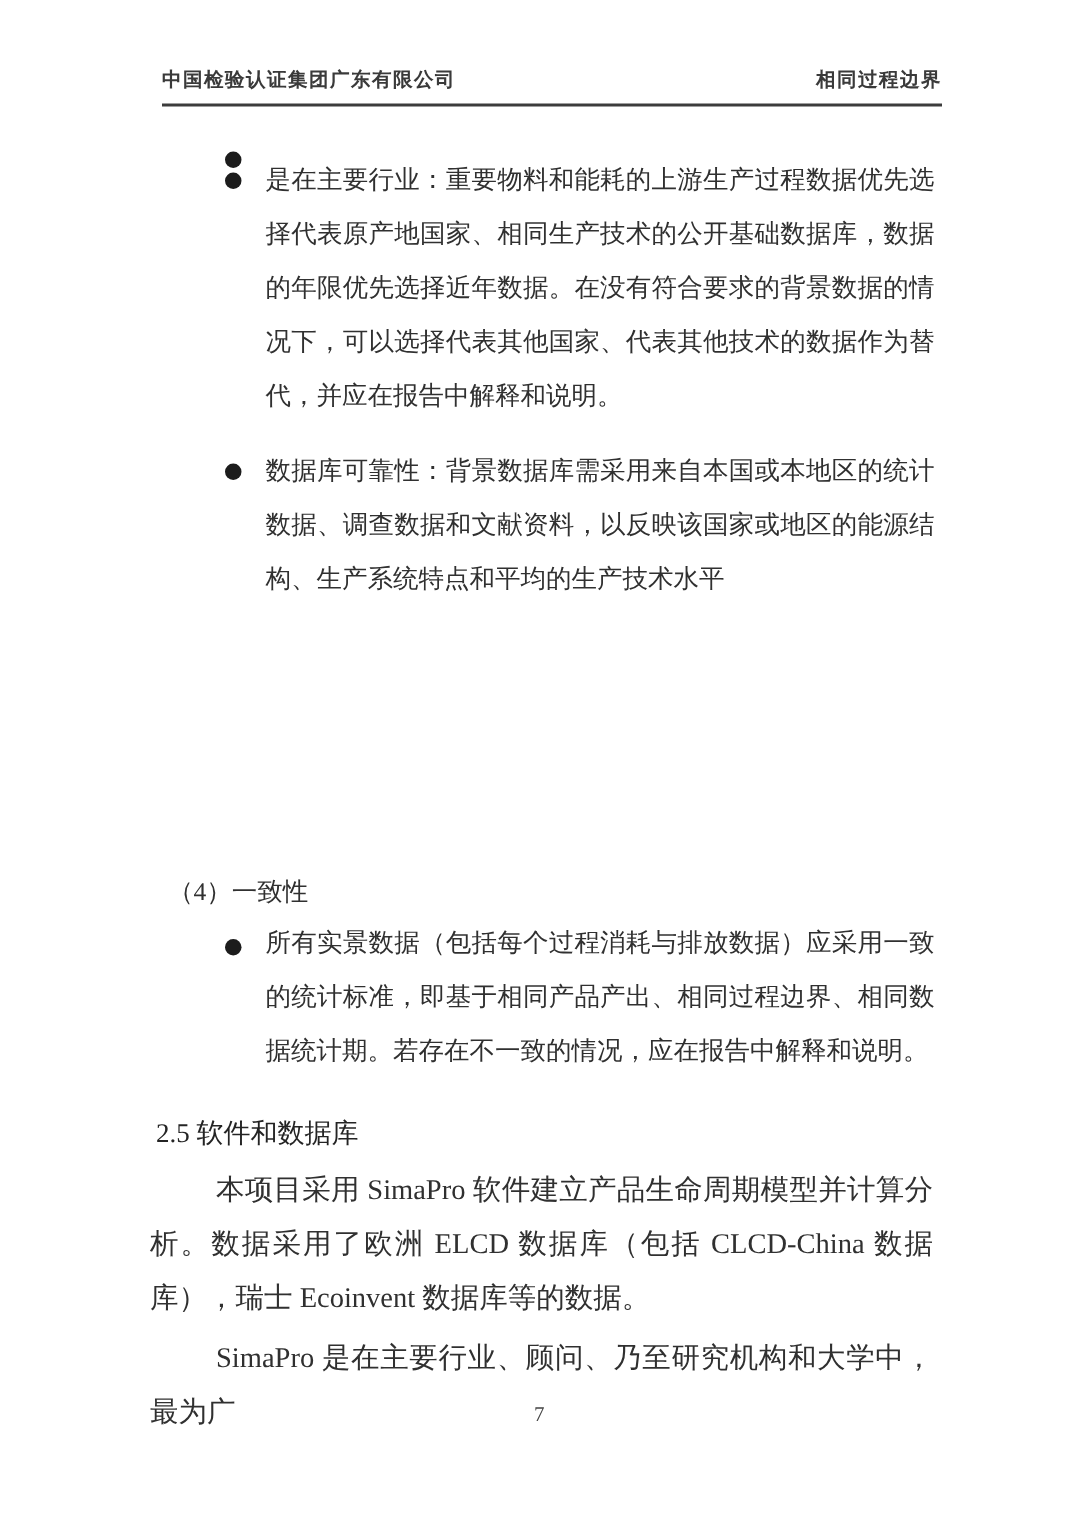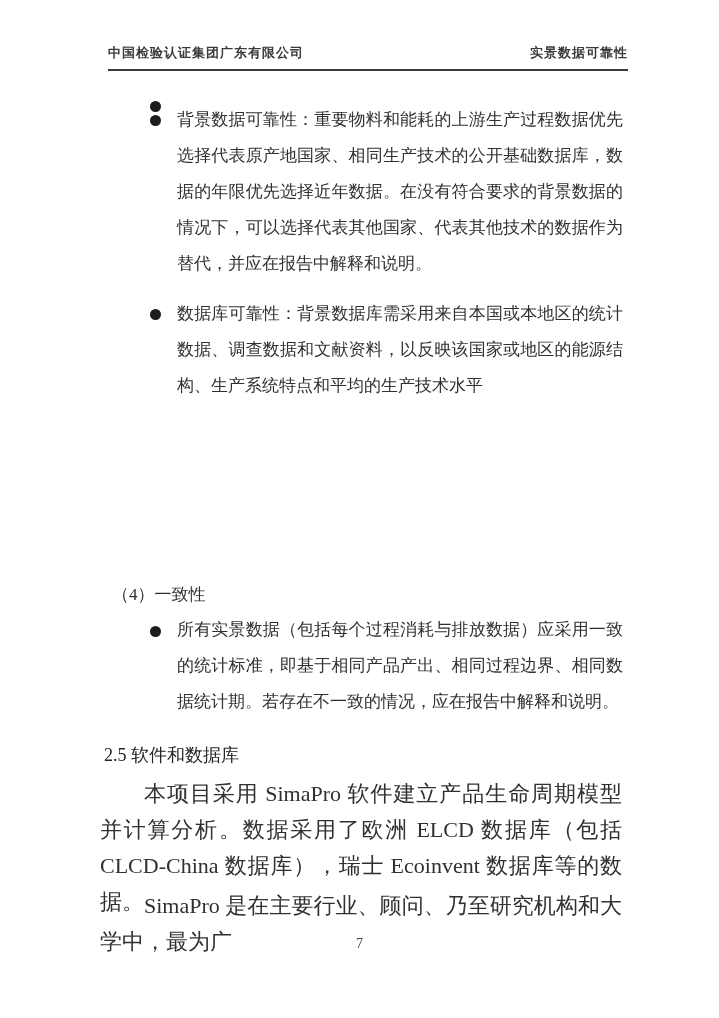--- a/index.html
+++ b/index.html
@@ -81,21 +81,21 @@
     line-height: 36px;
     font-weight: 400;
     color: #242424;
   }
 
   
   .body-para {
     position: absolute;
     left: 100px;
     width: 522px;
-    font-size: 22px;
+    font-size: 19px;
     line-height: 36px;
     text-align: justify;
     text-justify: inter-ideograph;
     text-indent: 44px;
     color: #303030;
   }
   .body-para-1 { top: 776px; }
   .body-para-2 { top: 888px; }
 
   
@@ -109,30 +109,30 @@
     color: #444444;
   }
 </style>
 </head>
 <body>
 
 <div class="page">
 
   <div class="header">
     <span>中国检验认证集团广东有限公司</span>
-    <span>实景数据可靠性</span>
+    <span>相同过程边界</span>
   </div>
 
   <div class="bullet-list bullet-list-1">
     <div class="bullet-item">
       <span class="bullet-dot"></span>
     </div>
     <div class="bullet-item">
       <span class="bullet-dot"></span>
-      <span>背景数据可靠性：重要物料和能耗的上游生产过程数据优先选择代表原产地国家、相同生产技术的公开基础数据库，数据的年限优先选择近年数据。在没有符合要求的背景数据的情况下，可以选择代表其他国家、代表其他技术的数据作为替代，并应在报告中解释和说明。</span>
+      <span>是在主要行业：重要物料和能耗的上游生产过程数据优先选择代表原产地国家、相同生产技术的公开基础数据库，数据的年限优先选择近年数据。在没有符合要求的背景数据的情况下，可以选择代表其他国家、代表其他技术的数据作为替代，并应在报告中解释和说明。</span>
     </div>
     <div class="bullet-item">
       <span class="bullet-dot"></span>
       <span>数据库可靠性：背景数据库需采用来自本国或本地区的统计数据、调查数据和文献资料，以反映该国家或地区的能源结构、生产系统特点和平均的生产技术水平</span>
     </div>
   </div>
 
   <div class="sub-heading">（4）一致性</div>
 
   <div class="bullet-list bullet-list-2">

